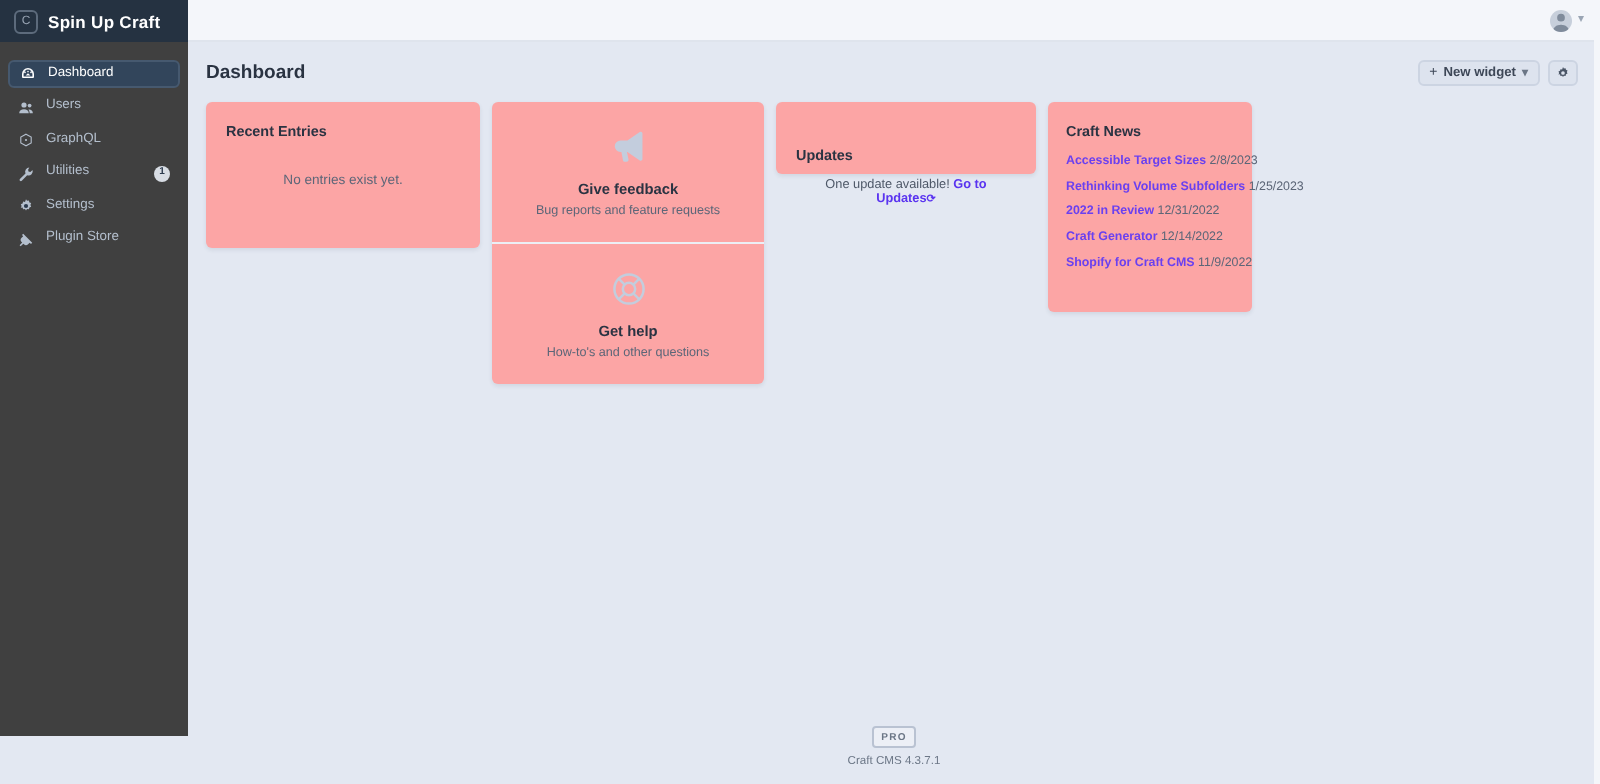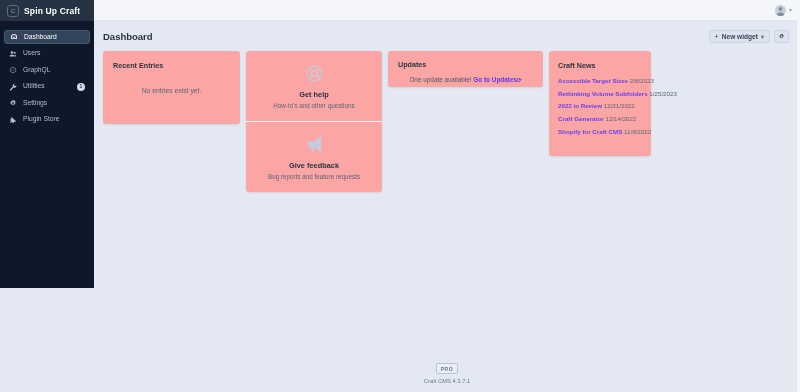--- a/index.html
+++ b/index.html
@@ -6,22 +6,22 @@
   html, body {
     width: 800px; height: 392px;
     font-family: "Liberation Sans", sans-serif;
     background: #e3e8f2;
     overflow: hidden;
   }
   #app { display: flex; width: 800px; height: 392px; position: relative; }
 
   
   #sidebar {
-    width: 94px; height: 288px;
-    background: #0f172a;
+    width: 94px; height: 368px;
+    background: #404040;
     display: flex; flex-direction: column;
     flex: 0 0 94px;
   }
   .brand {
     height: 21px;
     display: flex; align-items: center; gap: 5px;
     padding: 0 7px;
     background: #253241;
   }
   .brand-mark {
@@ -137,21 +137,21 @@
     padding: 13px 8px 12px 8px;
     display: flex; flex-direction: column; align-items: center;
     text-align: center;
   }
   .help-pane + .help-pane { border-top: 1px solid #eceff5; }
   .help-icon { color: #c3cddd; margin-bottom: 7px; }
   .help-icon svg { display: block; }
   .help-title { font-size: 7.4px; font-weight: bold; color: #2a3342; margin-bottom: 3px; }
   .help-sub { font-size: 6.3px; color: #5c6678; }
   
-  #card-updates { width: 155px; height: 36px; padding: 9px 10px 0 10px; }
+  #card-updates { width: 130px; height: 36px; padding: 22px 10px 0 10px; }
   .updates-line {
     font-size: 6.4px; color: #4d5767; margin-top: 7px;
     text-align: center;
   }
   .link { color: #5a34f0; font-weight: bold; text-decoration: none; }
   .link .ext { font-size: 5.5px; }
   
   #card-news { width: 102px; height: 105px; padding: 10px 9px 0 9px; }
   .news-list { margin-top: 8px; display: flex; flex-direction: column; gap: 6.5px; }
   .news-item { font-size: 6.2px; line-height: 1; white-space: nowrap; }
@@ -290,38 +290,38 @@
     <div id="grid">
 
       <section class="card" id="card-recent">
         <h2 class="card-title">Recent Entries</h2>
         <p class="empty-text">No entries exist yet.</p>
       </section>
 
       <section class="card" id="card-help">
         <div class="help-pane">
           <span class="help-icon">
+            <svg width="21" height="19" viewBox="0 0 24 24" fill="#c3cddd">
+              <path d="M20.5 3.4c0-.9-1-1.4-1.7-.9L11 7.9H6.6A3.6 3.6 0 0 0 3 11.5a3.6 3.6 0 0 0 3.6 3.6h.6l1 5.2c.1.6.6 1 1.2 1h1.2c.7 0 1.3-.7 1.1-1.4l-1-4.8h.3l7.8 5.4c.7.5 1.7 0 1.7-.9z"></path>
+            </svg>
+          </span>
+          <div class="help-title">Give feedback</div>
+          <div class="help-sub">Bug reports and feature requests</div>
+        </div>
+        <div class="help-pane">
+          <span class="help-icon">
             <svg width="19" height="19" viewBox="0 0 24 24" fill="none" stroke="#c3cddd" stroke-width="1.6">
               <circle cx="12" cy="12" r="9.2"></circle>
               <circle cx="12" cy="12" r="3.9"></circle>
               <path d="M5.5 5.5l3.7 3.7M18.5 5.5l-3.7 3.7M5.5 18.5l3.7-3.7M18.5 18.5l-3.7-3.7"></path>
             </svg>
           </span>
           <div class="help-title">Get help</div>
           <div class="help-sub">How-to's and other questions</div>
         </div>
-        <div class="help-pane">
-          <span class="help-icon">
-            <svg width="21" height="19" viewBox="0 0 24 24" fill="#c3cddd">
-              <path d="M20.5 3.4c0-.9-1-1.4-1.7-.9L11 7.9H6.6A3.6 3.6 0 0 0 3 11.5a3.6 3.6 0 0 0 3.6 3.6h.6l1 5.2c.1.6.6 1 1.2 1h1.2c.7 0 1.3-.7 1.1-1.4l-1-4.8h.3l7.8 5.4c.7.5 1.7 0 1.7-.9z"></path>
-            </svg>
-          </span>
-          <div class="help-title">Give feedback</div>
-          <div class="help-sub">Bug reports and feature requests</div>
-        </div>
       </section>
 
       <section class="card" id="card-updates">
         <h2 class="card-title">Updates</h2>
         <p class="updates-line">
           <span>One update available!</span>
           <a class="link" href="#"><span>Go to Updates</span><span class="ext">⟳</span></a>
         </p>
       </section>
 

